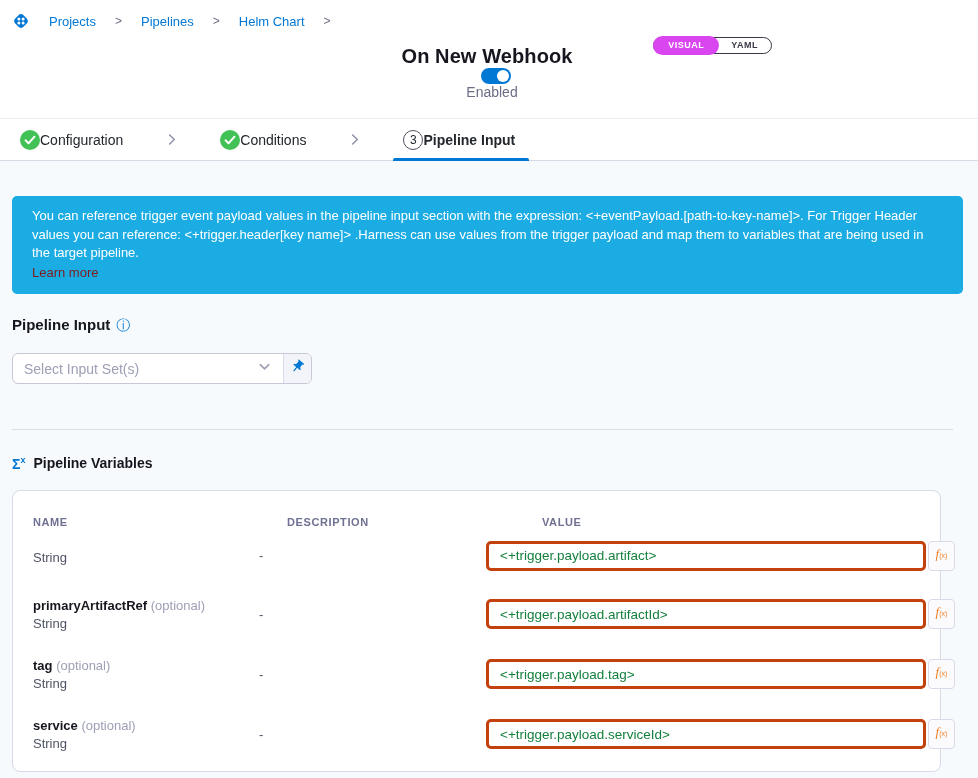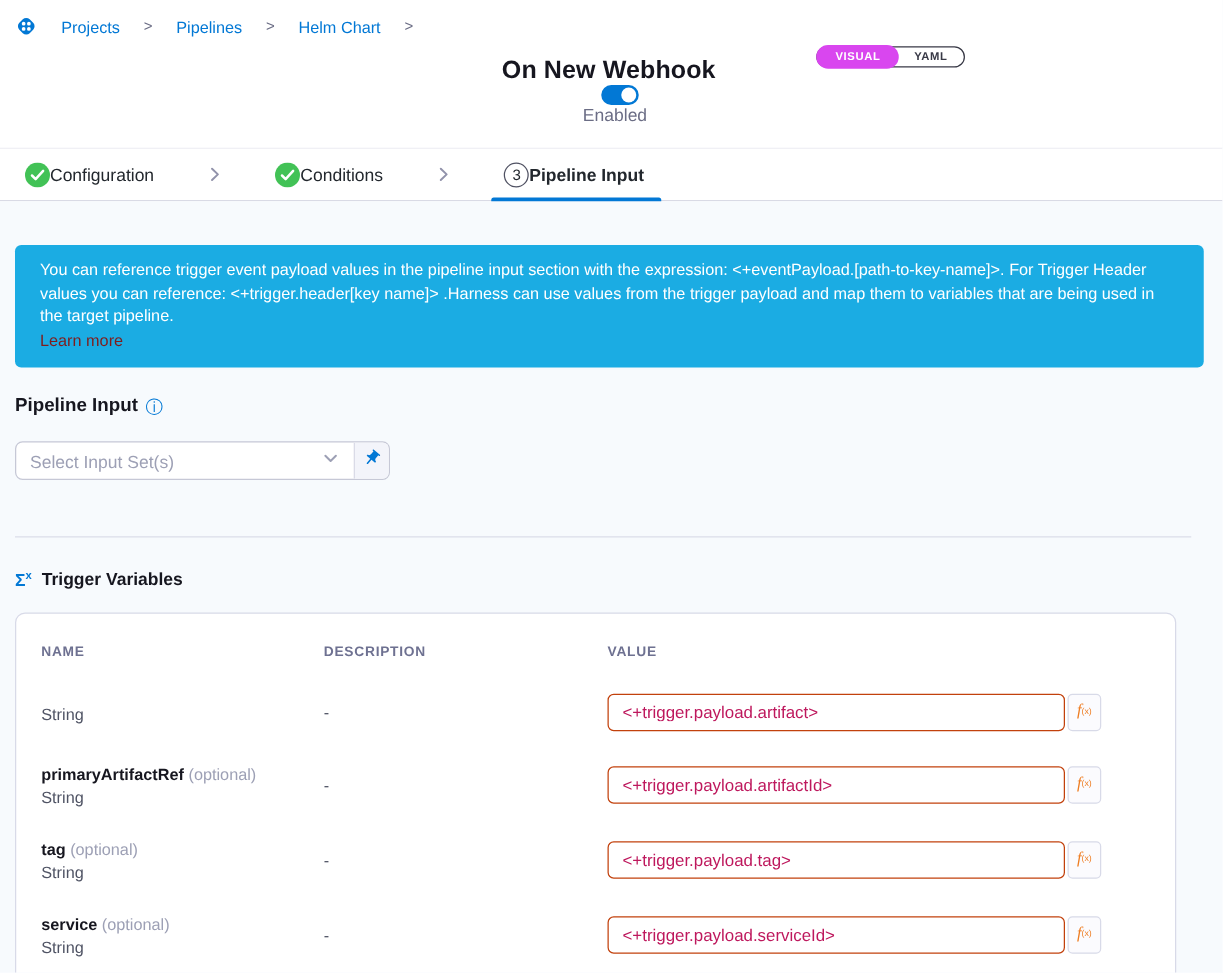--- a/index.html
+++ b/index.html
@@ -46,31 +46,31 @@
 
   .divider { height: 1px; background: #dcdde9; margin-top: 45px; width: 941px; }
 
   .vars-heading { display: flex; align-items: center; gap: 8px; margin-top: 25px; font-size: 14px; font-weight: 700; color: #16161f; }
   .sigma { color: #0278d5; font-weight: 700; font-size: 14px; }
   .sigma sup { font-size: 9px; }
 
   
   .card { margin-top: 18px; width: 929px; background: #fff; border: 1px solid #d8dae8; border-radius: 8px; padding: 25px 20px 20px 20px; }
   .var-header, .var-row { display: grid; grid-template-columns: 226px 227px 1fr; align-items: center; }
-  .var-header { margin-bottom: 27px; }
+  .var-header { margin-bottom: 13px; gap: 28px; }
   .var-header span { font-size: 11px; font-weight: 700; letter-spacing: .6px; color: #6e7191; }
   .var-row { margin-bottom: 27px; }
   .var-row:last-child { margin-bottom: 0; }
   .var-name-line1 { font-size: 13px; color: #16161f; }
   .var-name-line1 b { font-weight: 700; }
   .var-name-line1 .opt { color: #9da0b5; font-weight: 400; }
   .var-type { font-size: 13px; color: #4f5364; margin-top: 3px; }
   .var-desc { font-size: 13px; color: #4f5364; }
   .value-cell { display: flex; align-items: center; gap: 2px; }
-  .value-input { width: 366px; height: 30px; border: 1px solid #c2410c; border-radius: 5px; padding: 0 11px; font-size: 13.5px; color: #be185d; font-family: "Liberation Sans", sans-serif; background: #fff; outline: none; }
+  .value-input { width: 440px; height: 30px; border: 3px solid #c2410c; border-radius: 5px; padding: 0 11px; font-size: 13.5px; color: #15803d; font-family: "Liberation Sans", sans-serif; background: #fff; outline: none; }
   .fx-btn { width: 27px; height: 30px; border: 1px solid #d8dae8; border-radius: 4px; background: #fbfbfe; color: #ee7d22; cursor: pointer; display: flex; align-items: flex-start; justify-content: center; padding-top: 5px; }
   .fx-btn .f { font-style: italic; font-size: 13px; line-height: 1; font-family: "Liberation Serif", serif; }
   .fx-btn sub { font-size: 7px; line-height: 1; margin-top: 5px; }
 </style>
 </head>
 <body>
 
 <div class="app">
 
   <header class="header">
@@ -169,21 +169,21 @@
             <path d="M16 9V4h1c.55 0 1-.45 1-1s-.45-1-1-1H7c-.55 0-1 .45-1 1s.45 1 1 1h1v5c0 1.66-1.34 3-3 3v2h5.97v7l1 1 1-1v-7H19v-2c-1.66 0-3-1.34-3-3z" fill="#0278d5" transform="rotate(40 12 12)"></path>
           </svg>
         </span>
       </div>
     </div>
 
     <div class="divider"></div>
 
     <div class="vars-heading">
       <span class="sigma"><span>Σ</span><sup>x</sup></span>
-      <span>Trigger Variables</span>
+      <span>Pipeline Variables</span>
     </div>
 
     <div class="card">
       <div class="var-header">
         <span>NAME</span>
         <span>DESCRIPTION</span>
         <span>VALUE</span>
       </div>
 
       <div class="var-row">

